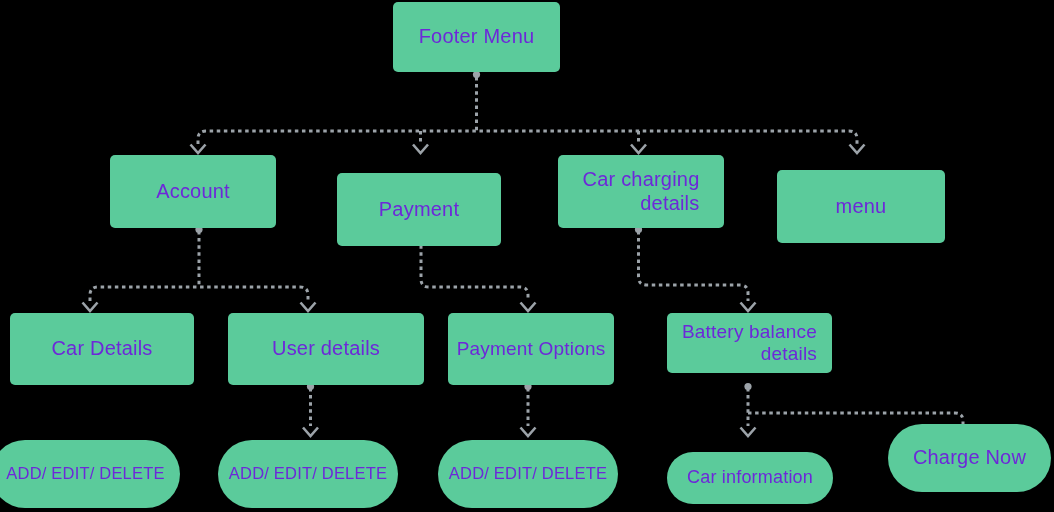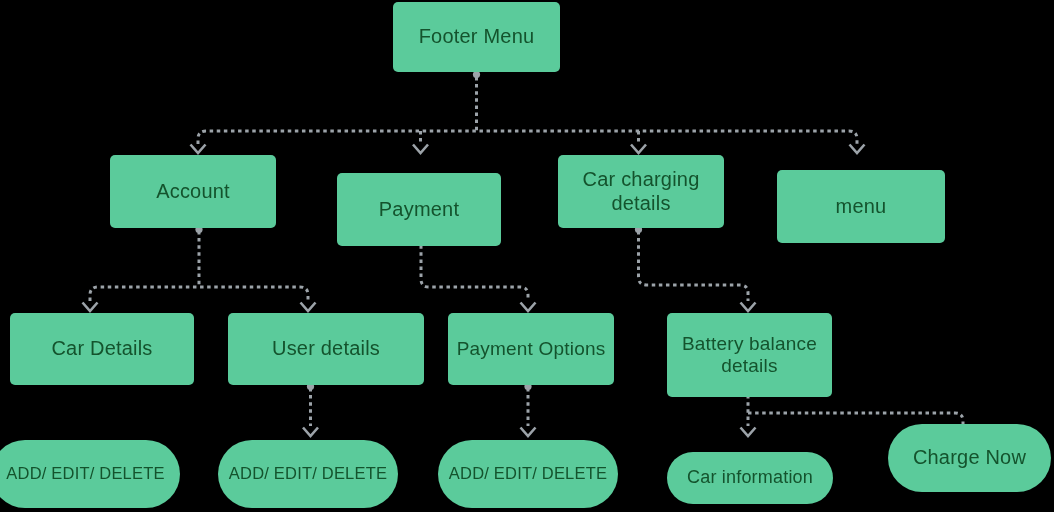--- a/index.html
+++ b/index.html
@@ -6,40 +6,40 @@
   .stage {
     position:relative; width:1054px; height:512px;
     background:#000000; overflow:hidden;
     font-family:"Liberation Sans", sans-serif;
   }
   .connector-layer { position:absolute; inset:0; pointer-events:none; }
   .edge { fill:none; stroke:#9CA3A9; stroke-width:3; stroke-dasharray:3.5 3.6; }
   .arrowhead { fill:none; stroke:#9CA3A9; stroke-width:2.6; }
   .startdot { fill:#9CA3A9; }
   .node {
-    position:absolute; background:#5BCB9B; color:#14532d;
+    position:absolute; background:#5BCB9B; color:#6d28d9;
     display:flex; align-items:center; justify-content:center;
-    text-align:center; border-radius:5px; white-space:pre-line;
+    text-align:right; border-radius:5px; white-space:pre-line;
     line-height:1.18; letter-spacing:0.2px;
   }
   .pill { border-radius:34px; }
   .f20 { font-size:20px; }
   .f19 { font-size:19px; }
   .f18 { font-size:18px; }
   .f17 { font-size:16.5px; }
   
   .n-footer_menu            { left:393px; top:2px;   width:167px; height:70px; }
   .n-account                { left:110px; top:155px; width:166px; height:73px; }
   .n-payment                { left:337px; top:173px; width:164px; height:73px; }
   .n-car_charging_details   { left:558px; top:155px; width:166px; height:73px; }
   .n-menu                   { left:777px; top:170px; width:168px; height:73px; }
   .n-car_details            { left:10px;  top:313px; width:184px; height:72px; }
   .n-user_details           { left:228px; top:313px; width:196px; height:72px; }
   .n-payment_options        { left:448px; top:313px; width:166px; height:72px; }
-  .n-battery_balance_details{ left:667px; top:313px; width:165px; height:84px; }
+  .n-battery_balance_details{ left:667px; top:313px; width:165px; height:60px; }
   .n-add_edit_delete_1      { left:-9px;  top:440px; width:189px; height:68px; }
   .n-add_edit_delete_2      { left:218px; top:440px; width:180px; height:68px; }
   .n-add_edit_delete_3      { left:438px; top:440px; width:180px; height:68px; }
   .n-car_information        { left:667px; top:452px; width:166px; height:52px; }
   .n-charge_now             { left:888px; top:424px; width:163px; height:68px; }
 </style>
 </head>
 <body>
 
 <div class="stage">

